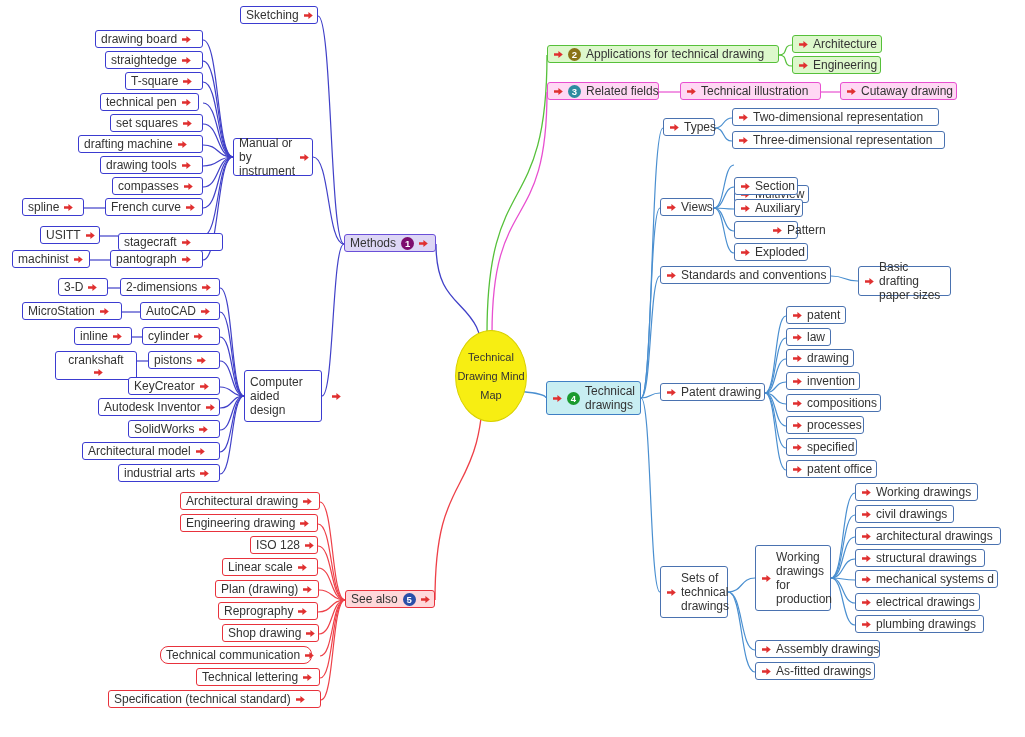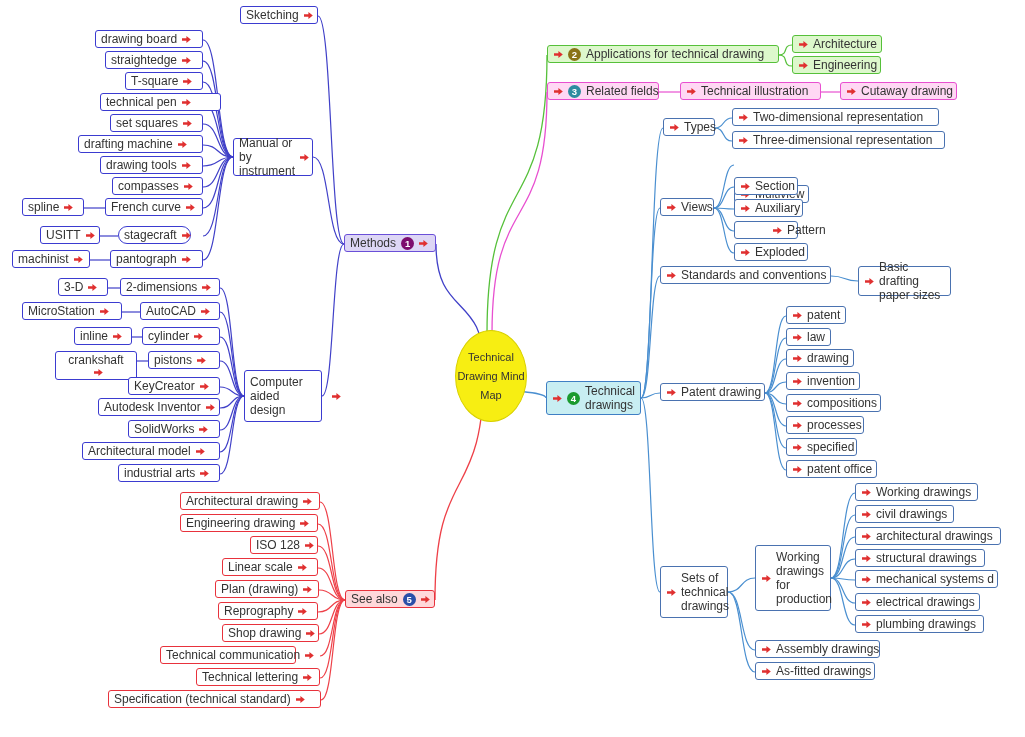--- a/index.html
+++ b/index.html
@@ -169,21 +169,21 @@
         </span>
       </div>
       <div class="node b-blue" style="left: 125px; top: 72px; width: 78px;">
         <span class="lbl">T-square</span>
         <span class="arw right">
           <svg width="11" height="11" viewBox="0 0 11 11">
             <path d="M1 4.2 L5.4 4.2 L5.4 2 L9.8 5.5 L5.4 9 L5.4 6.8 L1 6.8 Z" fill="#e03030"></path>
           </svg>
         </span>
       </div>
-      <div class="node b-blue" style="left: 100px; top: 93px; width: 121px;">
+      <div class="node b-blue" style="left: 100px; top: 93px; width: 99px;">
         <span class="lbl">technical pen</span>
         <span class="arw right">
           <svg width="11" height="11" viewBox="0 0 11 11">
             <path d="M1 4.2 L5.4 4.2 L5.4 2 L9.8 5.5 L5.4 9 L5.4 6.8 L1 6.8 Z" fill="#e03030"></path>
           </svg>
         </span>
       </div>
       <div class="node b-blue" style="left: 110px; top: 114px; width: 93px;">
         <span class="lbl">set squares</span>
         <span class="arw right">
@@ -225,21 +225,21 @@
         </span>
       </div>
       <div class="node b-blue" style="left: 22px; top: 198px; width: 62px;">
         <span class="lbl">spline</span>
         <span class="arw right">
           <svg width="11" height="11" viewBox="0 0 11 11">
             <path d="M1 4.2 L5.4 4.2 L5.4 2 L9.8 5.5 L5.4 9 L5.4 6.8 L1 6.8 Z" fill="#e03030"></path>
           </svg>
         </span>
       </div>
-      <div class="node b-blue" style="left: 118px; top: 226px; width: 73px; border-radius: 9px;">
+      <div class="node b-blue" style="left: 118px; top: 233px; width: 105px;">
         <span class="lbl">stagecraft</span>
         <span class="arw right">
           <svg width="11" height="11" viewBox="0 0 11 11">
             <path d="M1 4.2 L5.4 4.2 L5.4 2 L9.8 5.5 L5.4 9 L5.4 6.8 L1 6.8 Z" fill="#e03030"></path>
           </svg>
         </span>
       </div>
       <div class="node b-blue" style="left: 40px; top: 226px; width: 60px;">
         <span class="lbl">USITT</span>
         <span class="arw right">
@@ -741,21 +741,21 @@
         </span>
       </div>
       <div class="node b-red" style="left: 222px; top: 624px; width: 97px;">
         <span class="lbl">Shop drawing</span>
         <span class="arw right">
           <svg width="11" height="11" viewBox="0 0 11 11">
             <path d="M1 4.2 L5.4 4.2 L5.4 2 L9.8 5.5 L5.4 9 L5.4 6.8 L1 6.8 Z" fill="#e03030"></path>
           </svg>
         </span>
       </div>
-      <div class="node b-red" style="left: 160px; top: 646px; width: 136px;">
+      <div class="node b-red" style="left: 160px; top: 646px; width: 152px; border-radius: 8px;">
         <span class="lbl">Technical communication</span>
         <span class="arw right">
           <svg width="11" height="11" viewBox="0 0 11 11">
             <path d="M1 4.2 L5.4 4.2 L5.4 2 L9.8 5.5 L5.4 9 L5.4 6.8 L1 6.8 Z" fill="#e03030"></path>
           </svg>
         </span>
       </div>
       <div class="node b-red" style="left: 196px; top: 668px; width: 124px;">
         <span class="lbl">Technical lettering</span>
         <span class="arw right">

